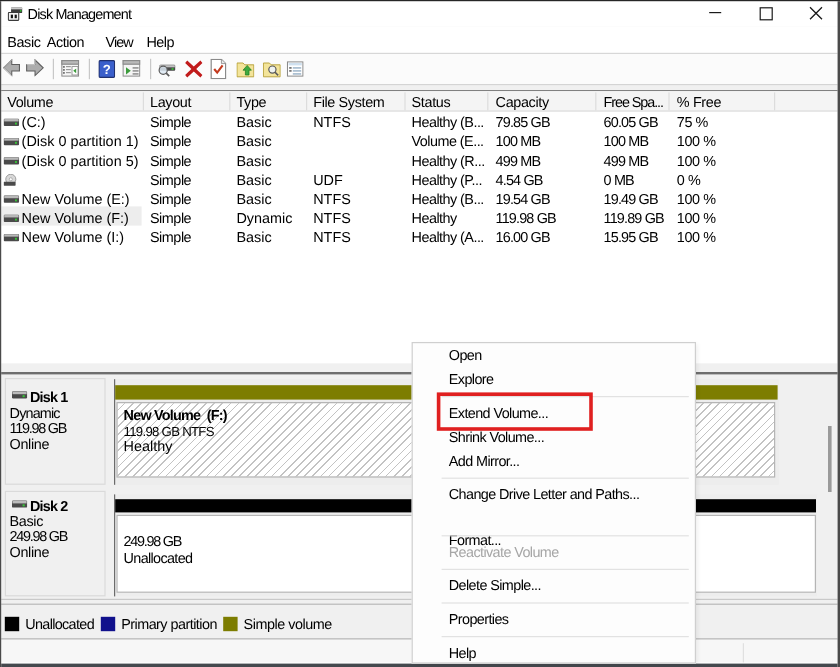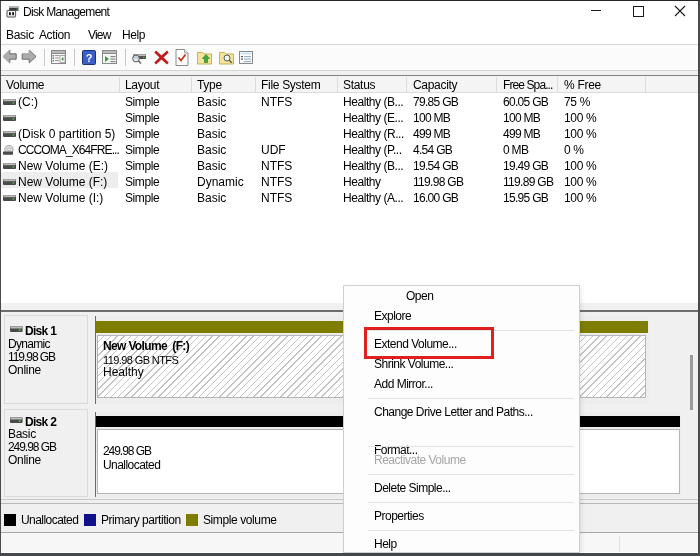--- a/index.html
+++ b/index.html
@@ -173,23 +173,24 @@
         <span class="c6">79.85 GB</span>
         <span class="c7">60.05 GB</span>
         <span class="c8">75 %</span>
     </div>
     <div class="row" style="top:16px;">
       <svg class="hdd" viewBox="0 0 13 8">
           <rect x="0" y="1" width="13" height="6" rx="1" fill="#4a4a4a"></rect>
           <rect x="0.5" y="1.2" width="12" height="2" fill="#b9b9b9"></rect>
           <rect x="9.5" y="4.2" width="1.6" height="1.6" fill="#36c536"></rect>
         </svg>
-        <span class="c2">Simple</span>
-        <span class="c3">Basic</span>
-        <span class="c5">Healthy (E...</span>
+      <span class="c1">(Disk 0 partition 1)</span>
+        <span class="c2">Simple</span>
+        <span class="c3">Basic</span>
+        <span class="c5">Volume (E...</span>
         <span class="c6">100 MB</span>
         <span class="c7">100 MB</span>
         <span class="c8">100 %</span>
     </div>
     <div class="row" style="top:32px;">
       <svg class="hdd" viewBox="0 0 13 8">
           <rect x="0" y="1" width="13" height="6" rx="1" fill="#4a4a4a"></rect>
           <rect x="0.5" y="1.2" width="12" height="2" fill="#b9b9b9"></rect>
           <rect x="9.5" y="4.2" width="1.6" height="1.6" fill="#36c536"></rect>
         </svg>
@@ -200,21 +201,20 @@
         <span class="c6">499 MB</span>
         <span class="c7">499 MB</span>
         <span class="c8">100 %</span>
     </div>
     <div class="row" style="top:48px;">
       <svg class="hdd" viewBox="0 0 13 10" style="height:10px;top:3px;">
           <circle cx="6" cy="4.4" r="4.2" fill="#d8d8d8" stroke="#9a9a9a" stroke-width="0.8"></circle>
           <circle cx="6" cy="4.4" r="1.3" fill="#fff" stroke="#9a9a9a" stroke-width="0.6"></circle>
           <rect x="0" y="6.5" width="10" height="3.2" rx="0.5" fill="#4a4a4a"></rect>
         </svg>
-      <span class="c1 lsC">CCCOMA_X64FRE...</span>
         <span class="c2">Simple</span>
         <span class="c3">Basic</span>
         <span class="c4">UDF</span>
         <span class="c5">Healthy (P...</span>
         <span class="c6">4.54 GB</span>
         <span class="c7">0 MB</span>
         <span class="c8">0 %</span>
     </div>
     <div class="row" style="top:64px;">
       <svg class="hdd" viewBox="0 0 13 8">
@@ -319,21 +319,21 @@
     <div class="abs txt" style="left:203px;top:513px;letter-spacing:-0.4px;">Simple volume</div>
   </div>
 
   <div class="abs" style="left:1px;top:532px;width:697px;height:1px;background:#a8a8a8;"></div>
   <div class="abs" style="left:1px;top:533px;width:697px;height:19px;background:#f7f7f7;"></div>
   <div class="abs" style="left:619px;top:536px;width:1px;height:16px;background:#e0e0e0;"></div>
   <div class="abs" style="left:1px;top:553px;width:697px;height:3px;background:#45494e;"></div>
 
   <div id="menu">
     <div class="abs" style="left:343px;top:285px;width:237px;height:268px;background:#fdfdfd;border:1px solid #cfcfcf;box-sizing:border-box;box-shadow:2px 2px 4px rgba(0,0,0,0.08);"></div>
-    <div class="mi" style="top:286px;margin-left:32px;">Open</div>
+    <div class="mi" style="top:286px;">Open</div>
     <div class="mi" style="top:306px;">Explore</div>
     <div class="msep" style="top:330px;"></div>
     <div class="mi" style="top:334px;">Extend Volume...</div>
     <div class="mi" style="top:354px;">Shrink Volume...</div>
     <div class="mi" style="top:374px;">Add Mirror...</div>
     <div class="msep" style="top:398px;"></div>
     <div class="mi" style="top:402px;">Change Drive Letter and Paths...</div>
     <div class="mi" style="top:440px;">Format...</div>
     <div class="msep" style="top:446px;"></div>
     <div class="mi" style="top:450px;color:#a6a6a6;">Reactivate Volume</div>

